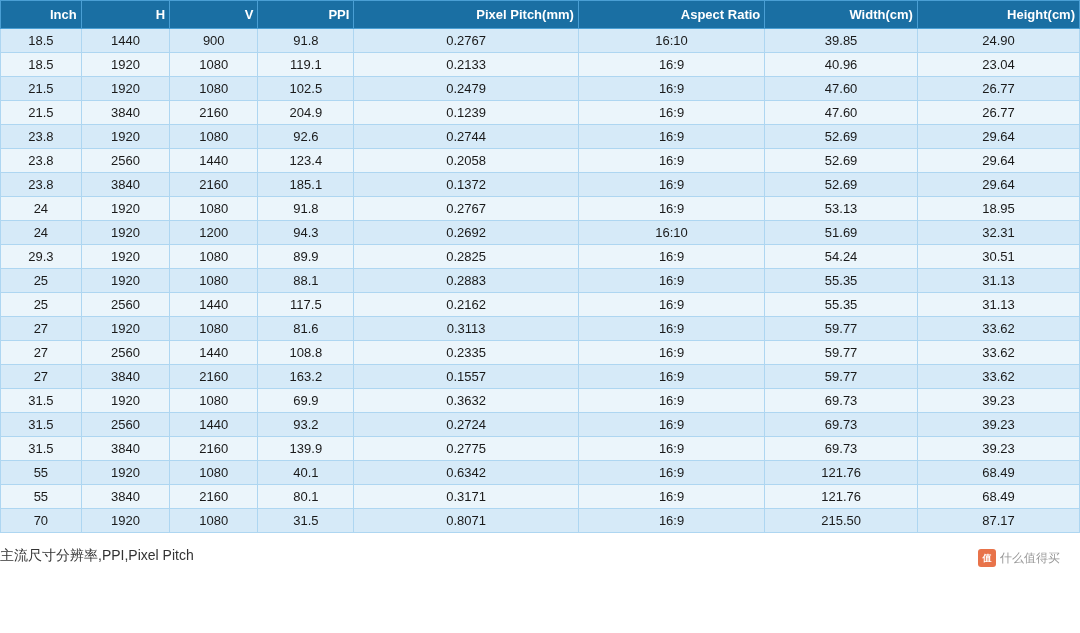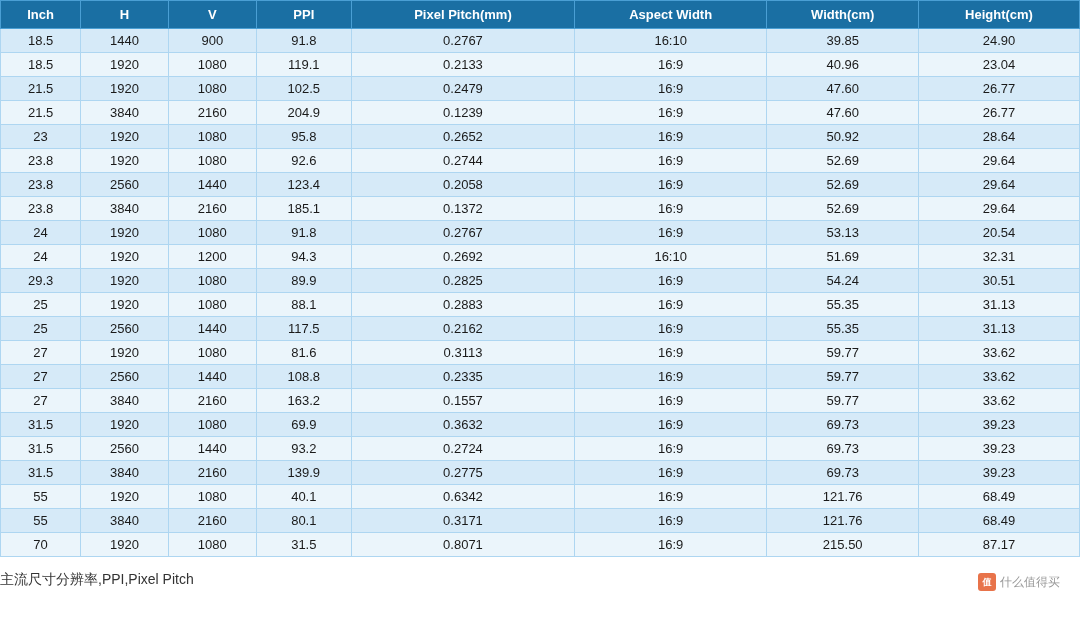--- a/index.html
+++ b/index.html
@@ -14,21 +14,21 @@
       padding: 0;
     }
     table {
       width: 100%;
       border-collapse: collapse;
       font-size: 13px;
     }
     thead tr th {
       background-color: #1a6fa3;
       color: #ffffff;
-      text-align: center;
+      text-align: right;
       padding: 6px 4px;
       border: 1px solid #4a9fd4;
       font-weight: bold;
       font-size: 13px;
     }
     tbody tr {
       background-color: #d6eaf8;
       margin-top: 40px;
     }
     tbody tr:nth-child(even) {
@@ -76,21 +76,21 @@
 
 <div class="table-container">
   <table>
     <thead>
       <tr>
       <th>Inch</th>
           <th>H</th>
           <th>V</th>
           <th>PPI</th>
           <th>Pixel Pitch(mm)</th>
-          <th>Aspect Width</th>
+          <th>Aspect Ratio</th>
           <th>Width(cm)</th>
           <th>Height(cm)</th>
         </tr>
     </thead>
     <tbody id="table-body">
     <tr>
           <td>18.5</td>
           <td>1440</td>
           <td>900</td>
           <td>91.8</td>
@@ -123,30 +123,20 @@
           <td>21.5</td>
           <td>3840</td>
           <td>2160</td>
           <td>204.9</td>
           <td>0.1239</td>
           <td>16:9</td>
           <td>47.60</td>
           <td>26.77</td>
         </tr>
         <tr>
-          <td>23</td>
-          <td>1920</td>
-          <td>1080</td>
-          <td>95.8</td>
-          <td>0.2652</td>
-          <td>16:9</td>
-          <td>50.92</td>
-          <td>28.64</td>
-        </tr>
-        <tr>
           <td>23.8</td>
           <td>1920</td>
           <td>1080</td>
           <td>92.6</td>
           <td>0.2744</td>
           <td>16:9</td>
           <td>52.69</td>
           <td>29.64</td>
         </tr>
         <tr>
@@ -170,21 +160,21 @@
           <td>29.64</td>
         </tr>
         <tr>
           <td>24</td>
           <td>1920</td>
           <td>1080</td>
           <td>91.8</td>
           <td>0.2767</td>
           <td>16:9</td>
           <td>53.13</td>
-          <td>20.54</td>
+          <td>18.95</td>
         </tr>
         <tr>
           <td>24</td>
           <td>1920</td>
           <td>1200</td>
           <td>94.3</td>
           <td>0.2692</td>
           <td>16:10</td>
           <td>51.69</td>
           <td>32.31</td>

